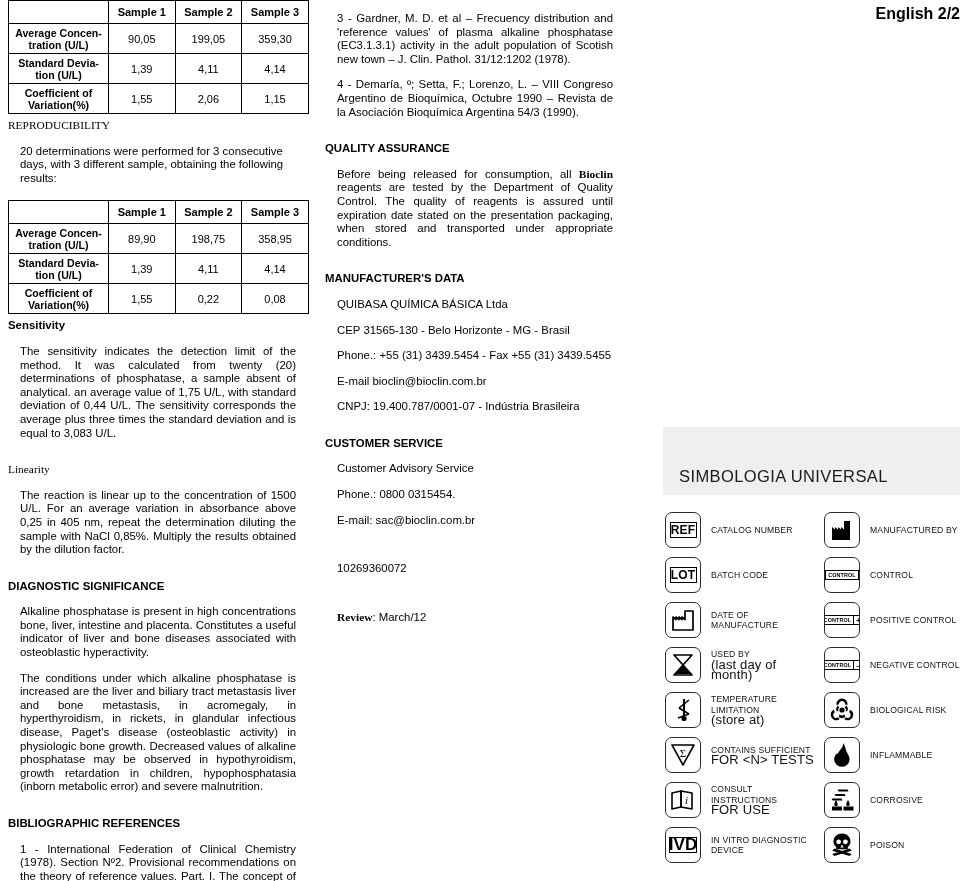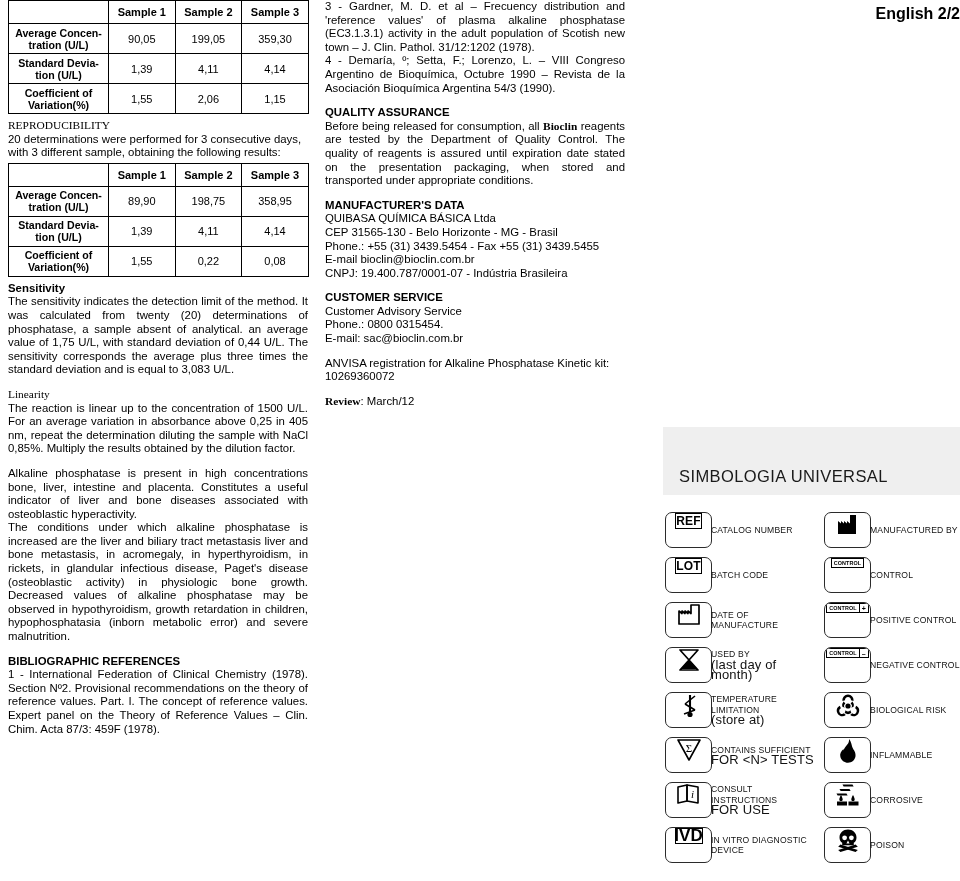--- a/index.html
+++ b/index.html
@@ -23,21 +23,21 @@
   }
   #col-left  { left: 8px;   width: 300px; }
   #col-mid   { left: 325px; width: 300px; }
   #col-right { left: 648px; width: 312px; }
 
   
   .para {
     font-size: 11.4px;
     line-height: 13.6px;
     text-align: justify;
-    margin: 0;
+    margin: 12px;
     -webkit-hyphens: manual;
   }
   .para.left-align { text-align: left; }
   .hdr {
     font-size: 11.4px;
     line-height: 13.6px;
     font-weight: bold;
     margin: 0;
   }
   .hdr-plain {
@@ -126,28 +126,28 @@
   .sym-col.a { left: 17px;  width: 150px; }
   .sym-col.b { left: 176px; width: 136px; }
   .sym-row {
     position: relative;
     height: 45px;
   }
   .sym-box {
     position: absolute;
     left: 0;
     top: 0;
-    width: 47px;
+    width: 36px;
     height: 36px;
     border: 1.6px solid #2b2b2b;
     border-radius: 7px;
     box-sizing: border-box;
     background: #fff;
     display: flex;
-    align-items: flex-start;
+    align-items: center;
     justify-content: center;
     overflow: hidden;
   }
   .sym-label {
     position: absolute;
     left: 46px;
     top: 0;
     height: 36px;
     display: flex;
     flex-direction: column;
@@ -274,20 +274,21 @@
 
   <div class="gap-sm"></div>
   <div class="hdr">Sensitivity</div>
   <div class="para">The sensitivity indicates the detection limit of the method. It was calculated from twenty (20) determinations of phosphatase, a sample absent of analytical. an average value of 1,75 U/L, with standard deviation of 0,44 U/L. The sensitivity corresponds the average plus three times the standard deviation and is equal to 3,083 U/L.</div>
 
   <div class="gap"></div>
   <div class="hdr-plain">Linearity</div>
   <div class="para">The reaction is linear up to the concentration of 1500 U/L. For an average variation in absorbance above 0,25 in 405 nm, repeat the determination diluting the sample with NaCl 0,85%. Multiply the results obtained by the dilution factor.</div>
 
   <div class="gap"></div>
+  <div class="hdr">DIAGNOSTIC SIGNIFICANCE</div>
   <div class="para">Alkaline phosphatase is present in high concentrations bone, liver, intestine and placenta. Constitutes a useful indicator of liver and bone diseases associated with osteoblastic hyperactivity.</div>
   <div class="para">The conditions under which alkaline phosphatase is increased are the liver and biliary tract metastasis liver and bone metastasis, in acromegaly, in hyperthyroidism, in rickets, in glandular infectious disease, Paget's disease (osteoblastic activity) in physiologic bone growth. Decreased values of alkaline phosphatase may be observed in hypothyroidism, growth retardation in children, hypophosphatasia (inborn metabolic error) and severe malnutrition.</div>
 
   <div class="gap"></div>
   <div class="hdr">BIBLIOGRAPHIC REFERENCES</div>
   <div class="para">1 - International Federation of Clinical Chemistry (1978). Section Nº2. Provisional recommendations on the theory of reference values. Part. I. The concept of reference values. Expert panel on the Theory of Reference Values – Clin. Chim. Acta 87/3: 459F (1978).</div>
 </div>
 
 <div class="col" id="col-mid">
   <div class="para">3 - Gardner, M. D. et al – Frecuency distribution and 'reference values' of plasma alkaline phosphatase (EC3.1.3.1) activity in the adult population of Scotish new town – J. Clin. Pathol. 31/12:1202 (1978).</div>
@@ -305,21 +306,20 @@
   <div class="para left-align">E-mail bioclin@bioclin.com.br</div>
   <div class="para left-align">CNPJ: 19.400.787/0001-07 - Indústria Brasileira</div>
 
   <div class="gap"></div>
   <div class="hdr">CUSTOMER SERVICE</div>
   <div class="para left-align">Customer Advisory Service</div>
   <div class="para left-align">Phone.: 0800 0315454.</div>
   <div class="para left-align">E-mail: sac@bioclin.com.br</div>
 
   <div class="gap"></div>
-  <div class="para left-align">ANVISA registration for Alkaline Phosphatase Kinetic kit:</div>
   <div class="para left-align">10269360072</div>
 
   <div class="gap"></div>
   <div class="para left-align"><b class="inl">Review</b><span>: March/12</span></div>
 </div>
 
 <div class="col" id="col-right">
 
   <div id="page-label">English 2/2</div>
 

